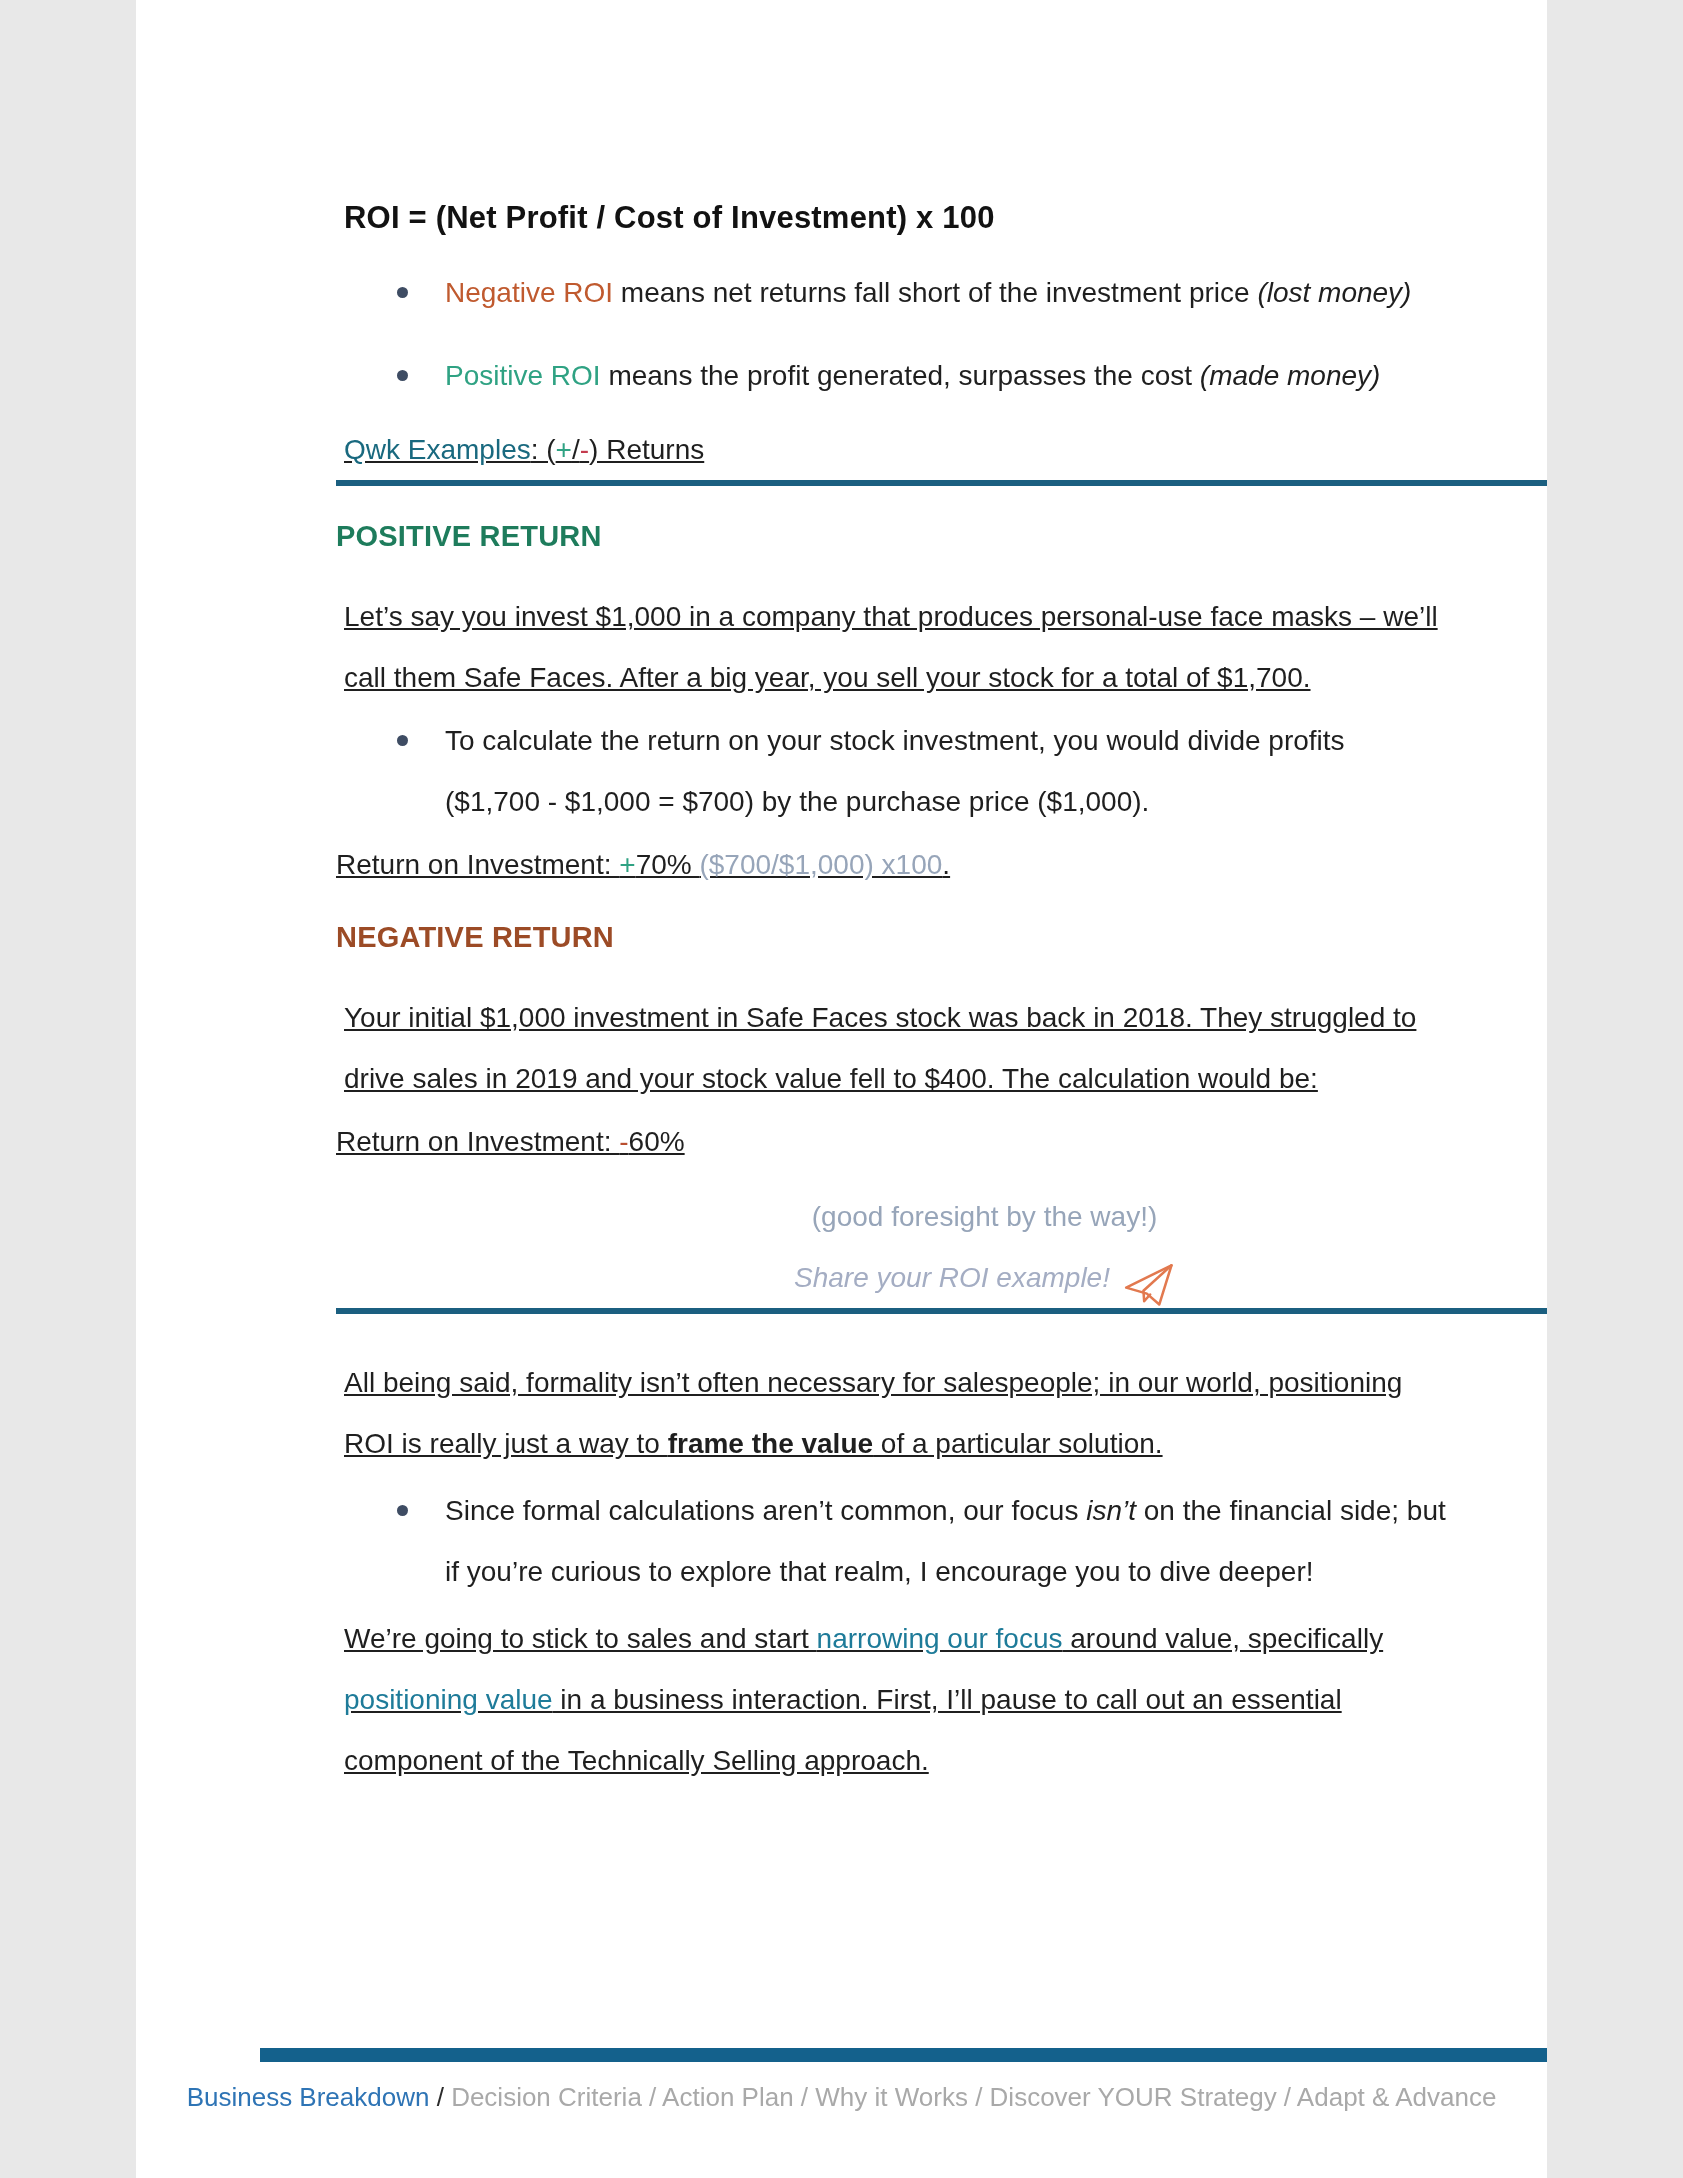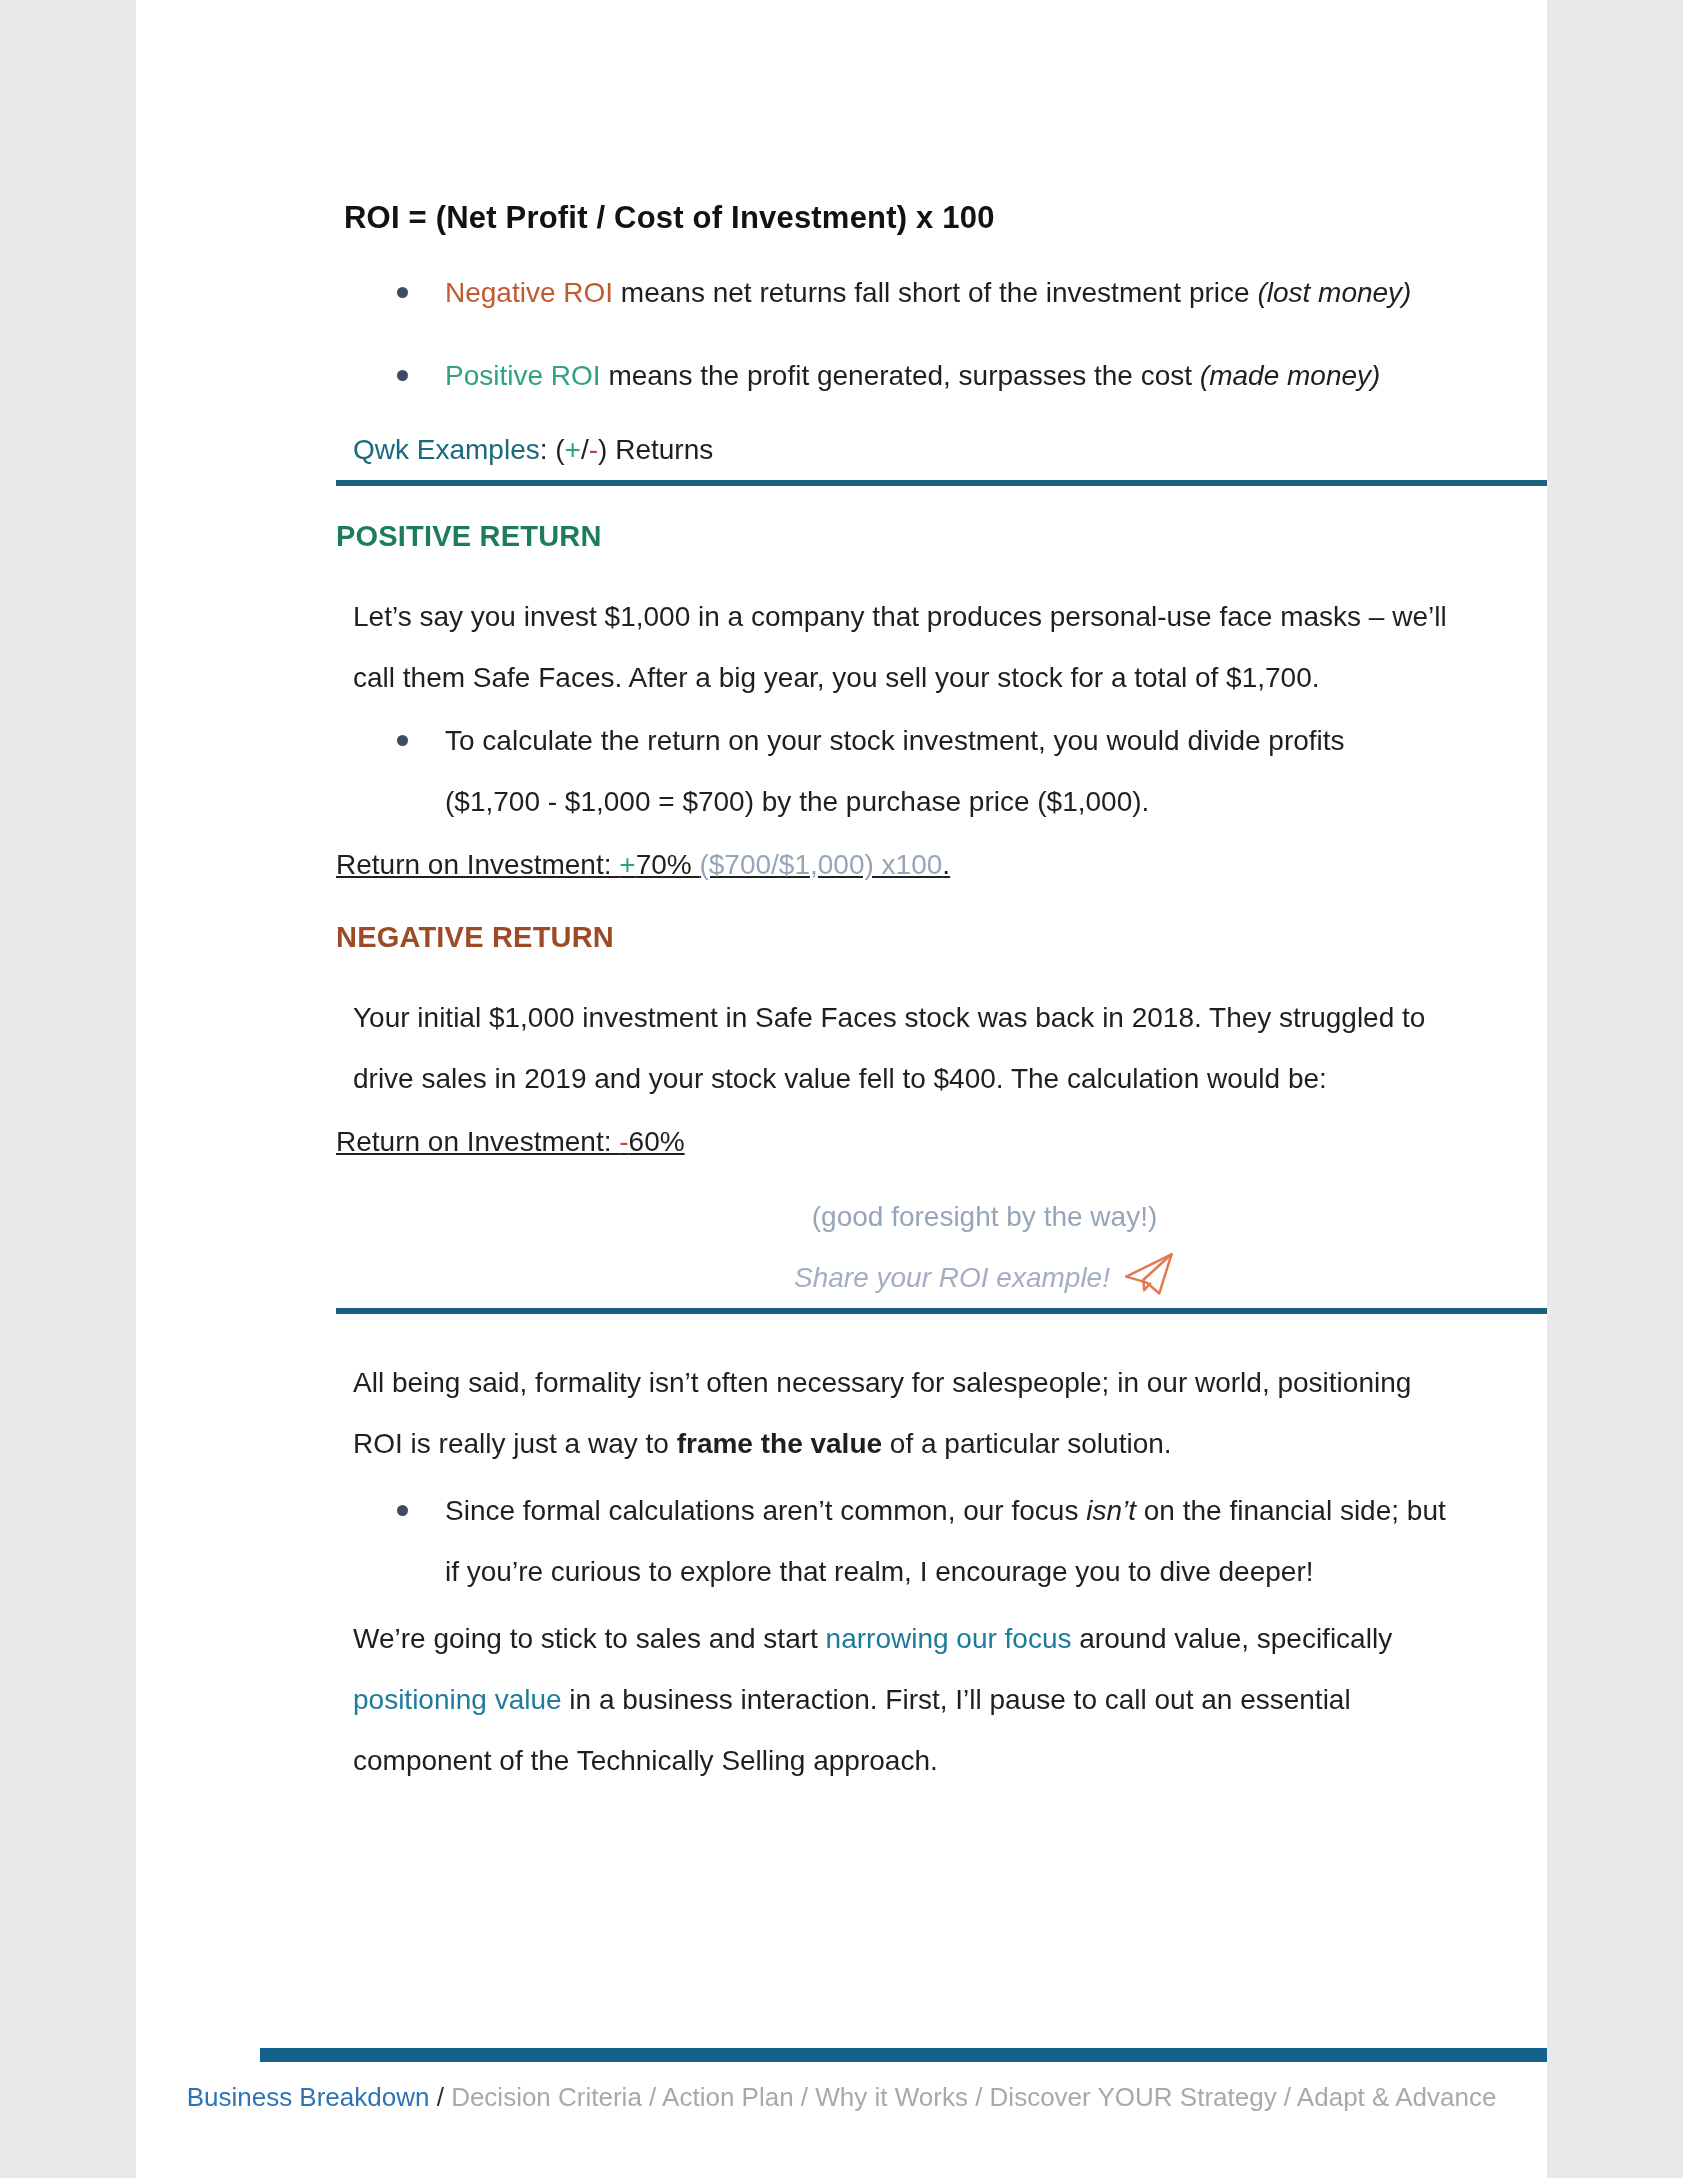--- a/index.html
+++ b/index.html
@@ -21,25 +21,25 @@
   .doc-title{font-size:31px; line-height:40px; font-weight:700; color:var(--title-ink); margin:0 0 24px 8px; letter-spacing:0.2px;}
   .bullet{position:relative; padding-left:109px; margin:2px 0 0;}
   .bullet .dot{position:absolute; left:61px; top:25px; width:11px; height:11px; border-radius:50%; background:var(--bullet-dot);}
   .intro-bullet{margin:0 0 13px;}
   .intro-bullet.mb-lg{margin-bottom:22px;}
   .qwk-line{margin:0;}
   .rule{border:0; height:6px; background:var(--rule-blue); margin:0;}
   .section-heading{font-size:29px; line-height:40px; font-weight:800; margin:30px 0 0; letter-spacing:0.2px;}
   .section-heading.green{color:var(--green-heading);}
   .section-heading.rust{color:var(--red-heading);}
-  .para{margin:30px 17px 0;}
+  .para{margin:30px 8px 0;text-decoration:underline;}
   .ml{white-space:pre-line;}
   .roi-line{margin:2px 0 0;text-decoration:underline;}
   .aside-row{margin-top:14px; display:flex; justify-content:space-between; align-items:center; color:var(--muted-blue-gray);flex-direction:column;}
-  .aside-right{display:flex; align-items:flex-start; gap:14px; cursor:pointer;}
+  .aside-right{display:flex; align-items:flex-end; gap:14px; cursor:pointer;}
   .aside-right .share-text{font-style:italic; color:var(--muted-share);}
   .closing-p1{margin-top:38px;}
   .closing-bullet{margin-top:6px;}
   .closing-p2{margin-top:6px;}
   .teal-label{color:var(--teal-label);}
   .teal-link{color:var(--teal-link);}
   .green-text{color:var(--green-text);}
   .red-text{color:var(--red-text);}
   .minus-red{color:var(--minus-red);}
   .minus-brick{color:var(--minus-brick);}

